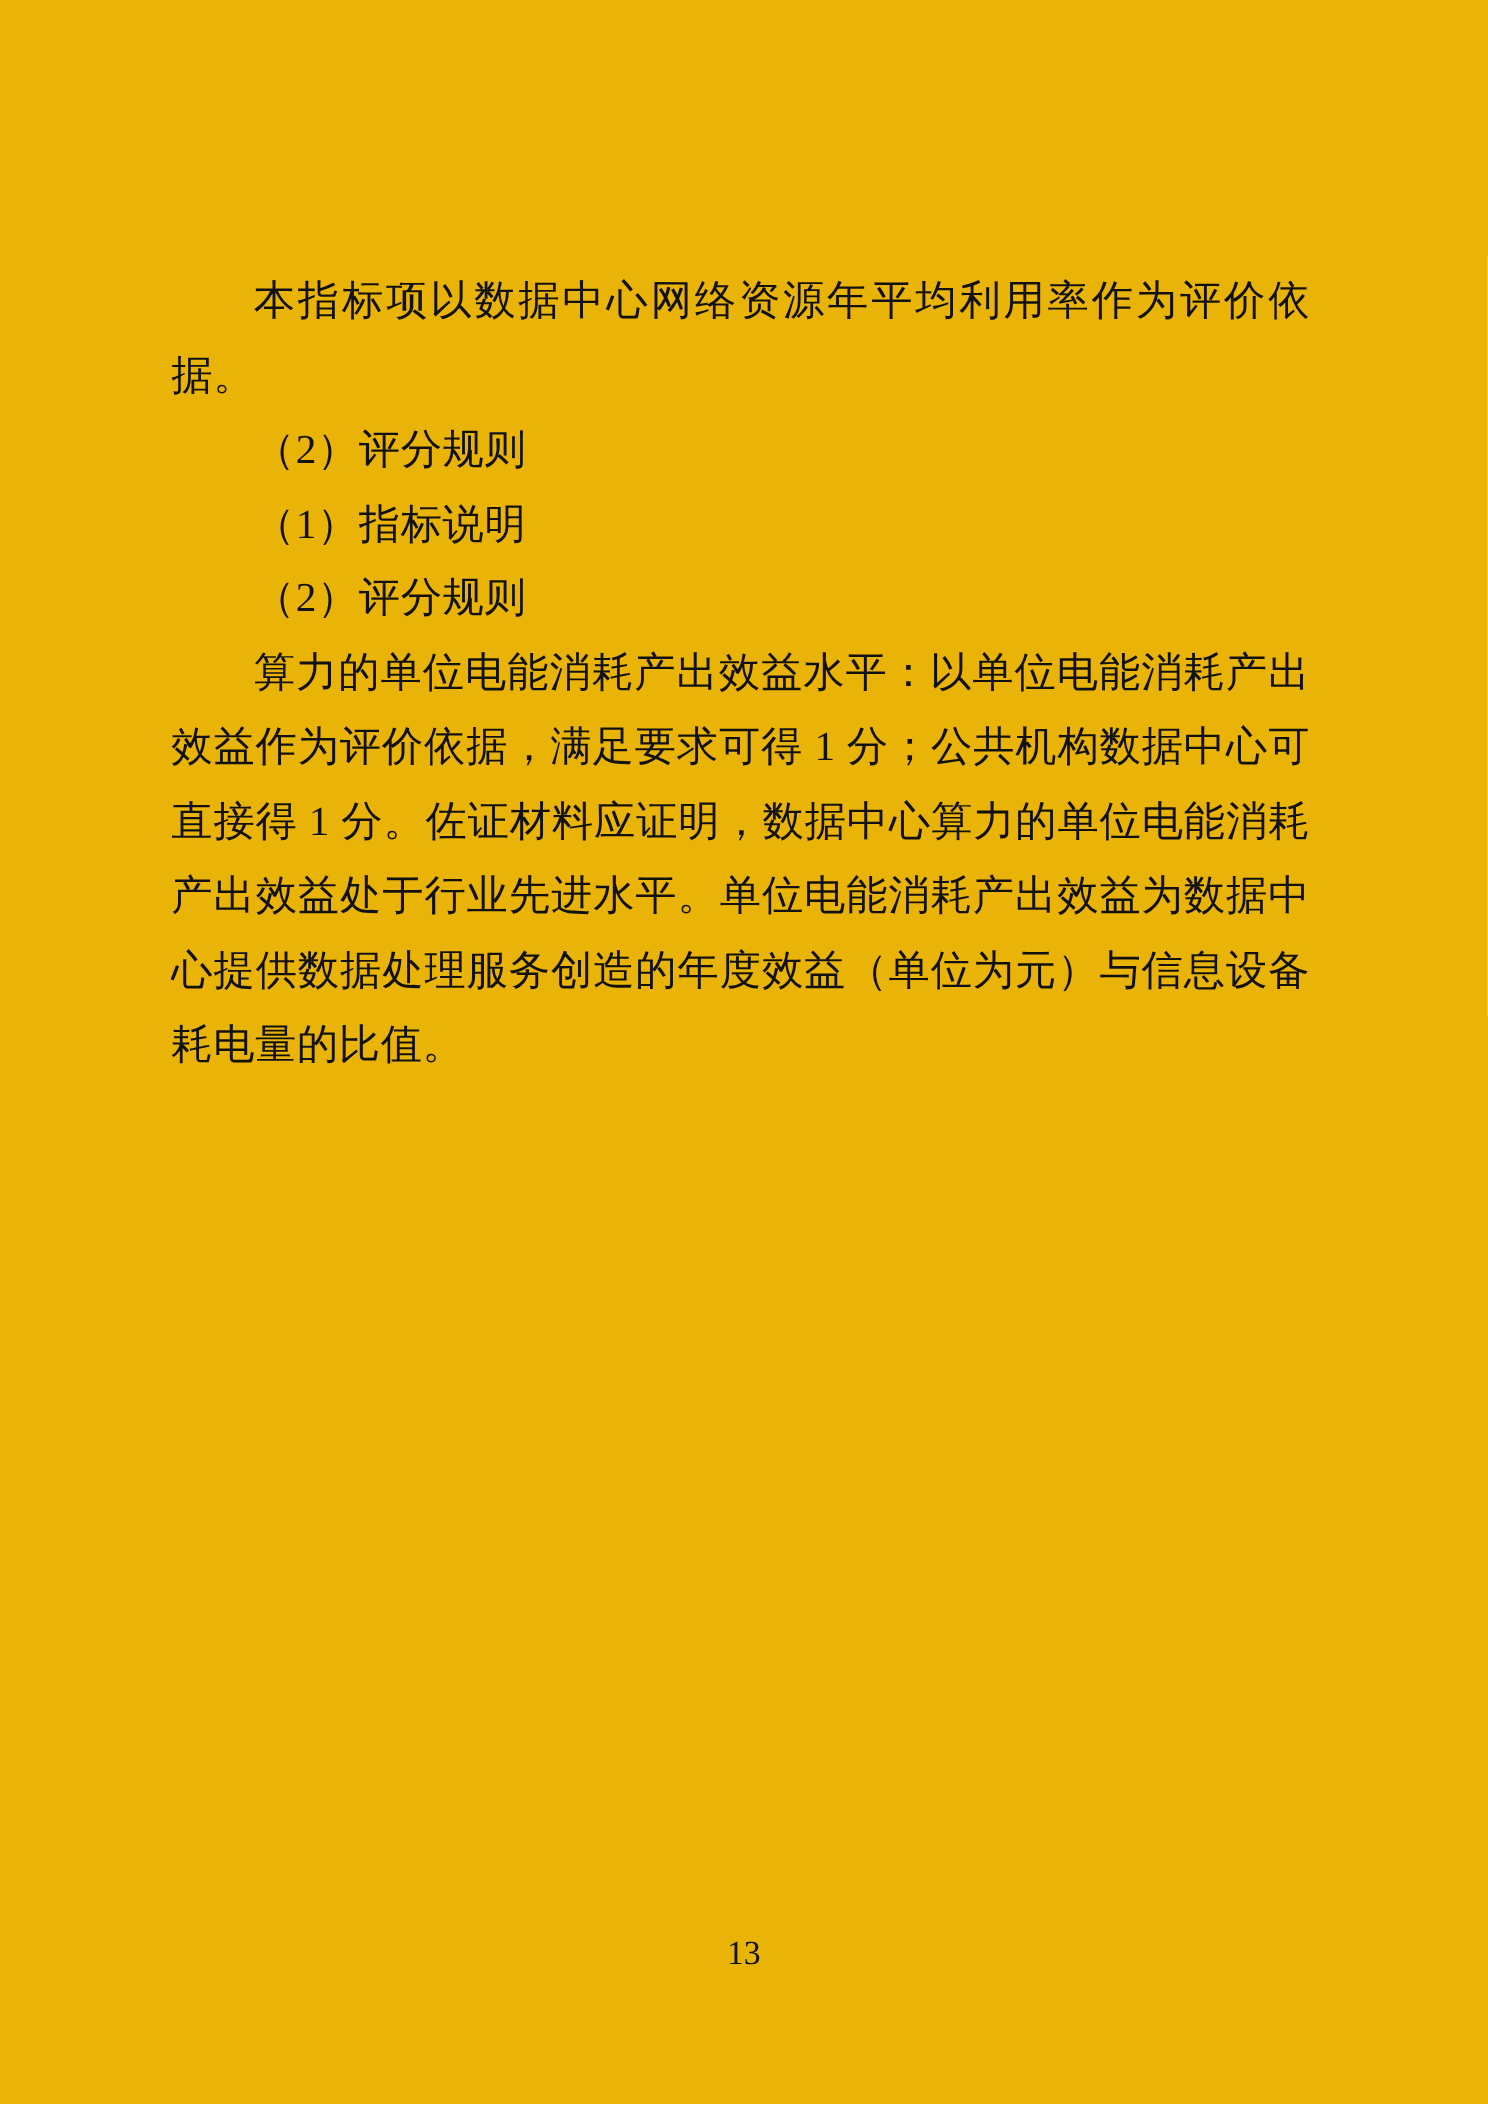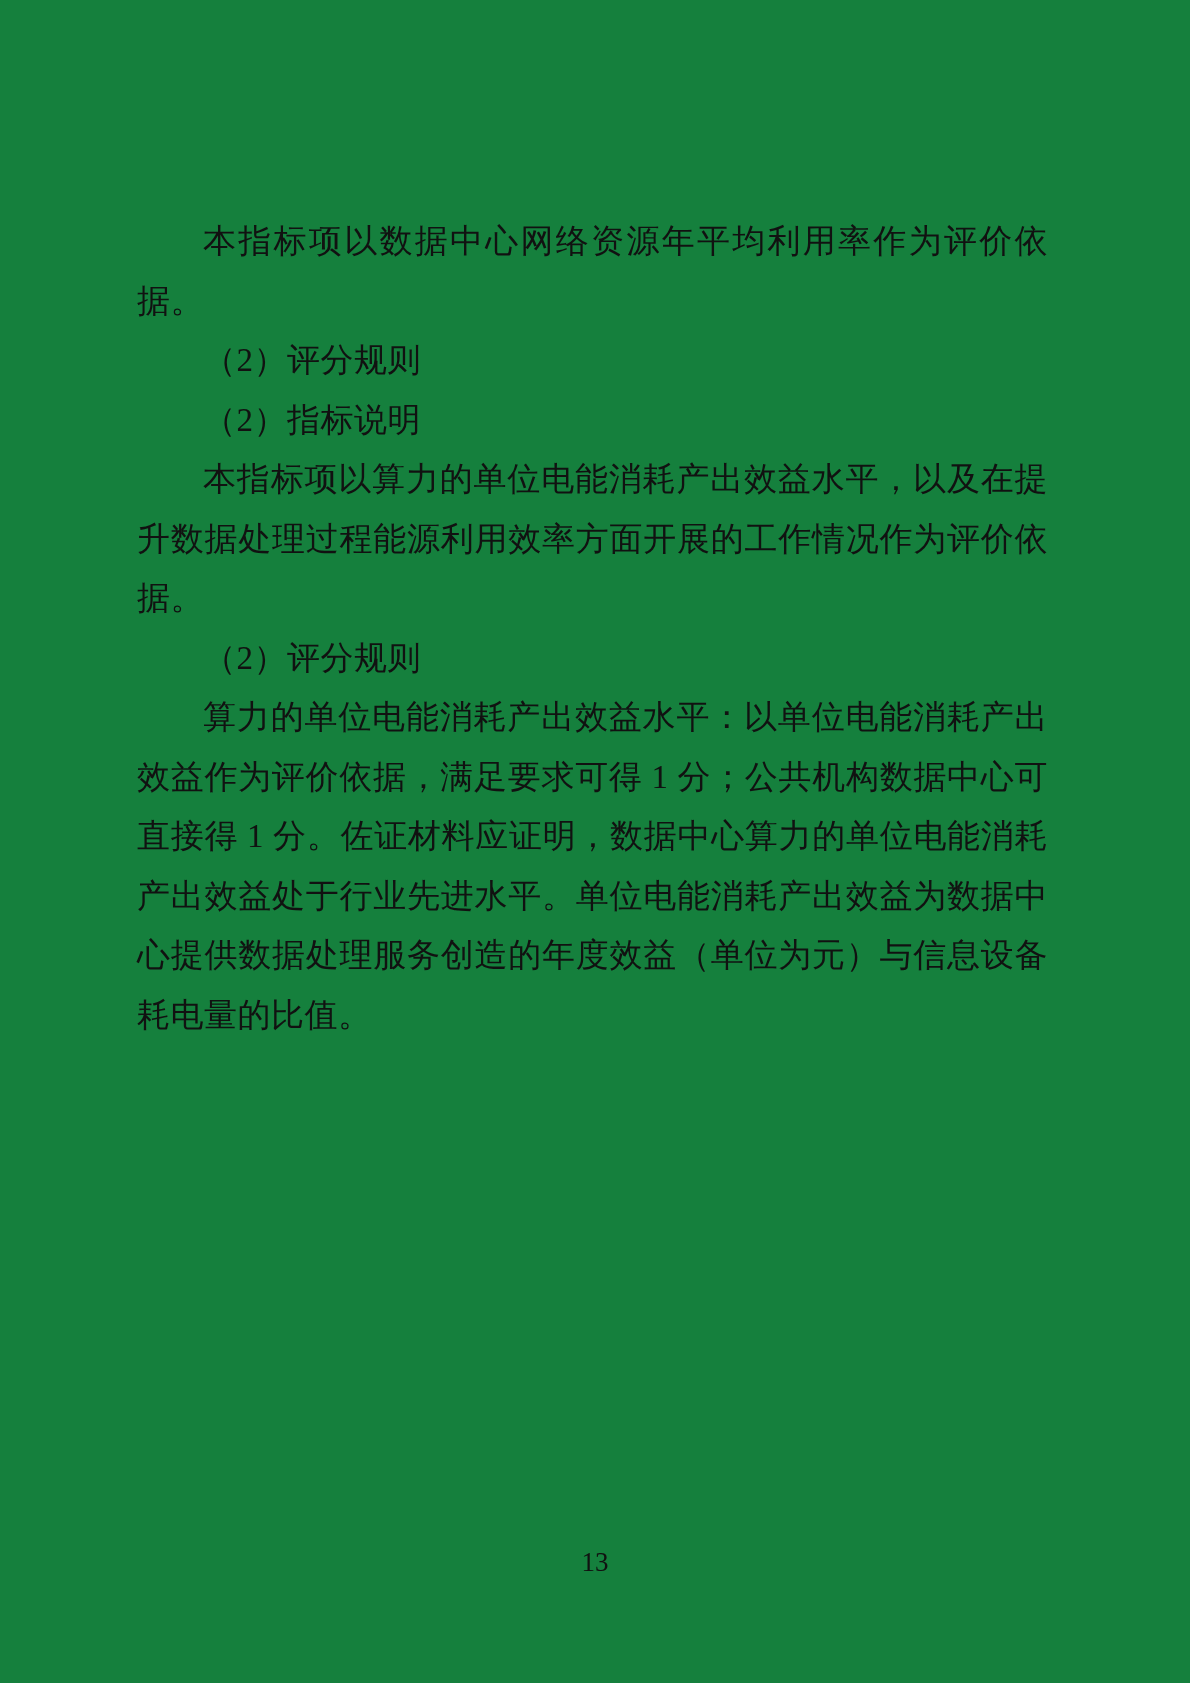--- a/index.html
+++ b/index.html
@@ -11,21 +11,21 @@
     height: 1683px;
     position: relative;
     background: #ffffff;
     font-family: "Liberation Serif", "DejaVu Serif", serif;
     color: #111111;
     overflow: hidden;
   }
   .page {
     position: absolute;
     inset: 0;
-    background: #15803d;
+    background: #eab308;
   }
   .doc-body {
     position: absolute;
     left: 137px;
     top: 212px;
     width: 911px;
   }
   .doc-body p {
     margin: 0;
     padding: 0;
@@ -53,22 +53,21 @@
   }
 </style>
 </head>
 <body>
 
 <div class="page">
 
   <div class="doc-body">
     <p>本指标项以数据中心网络资源年平均利用率作为评价依据。</p>
     <p>（2）评分规则</p>
-    <p>（2）指标说明</p>
-    <p>本指标项以算力的单位电能消耗产出效益水平，以及在提升数据处理过程能源利用效率方面开展的工作情况作为评价依据。</p>
+    <p>（1）指标说明</p>
     <p>（2）评分规则</p>
     <p>算力的单位电能消耗产出效益水平：以单位电能消耗产出效益作为评价依据，满足要求可得 1 分；公共机构数据中心可直接得 1 分。佐证材料应证明，数据中心算力的单位电能消耗产出效益处于行业先进水平。单位电能消耗产出效益为数据中心提供数据处理服务创造的年度效益（单位为元）与信息设备耗电量的比值。</p>
   </div>
 
   <div class="page-footer">
     <span class="page-number">13</span>
   </div>
 
 </div>
 

